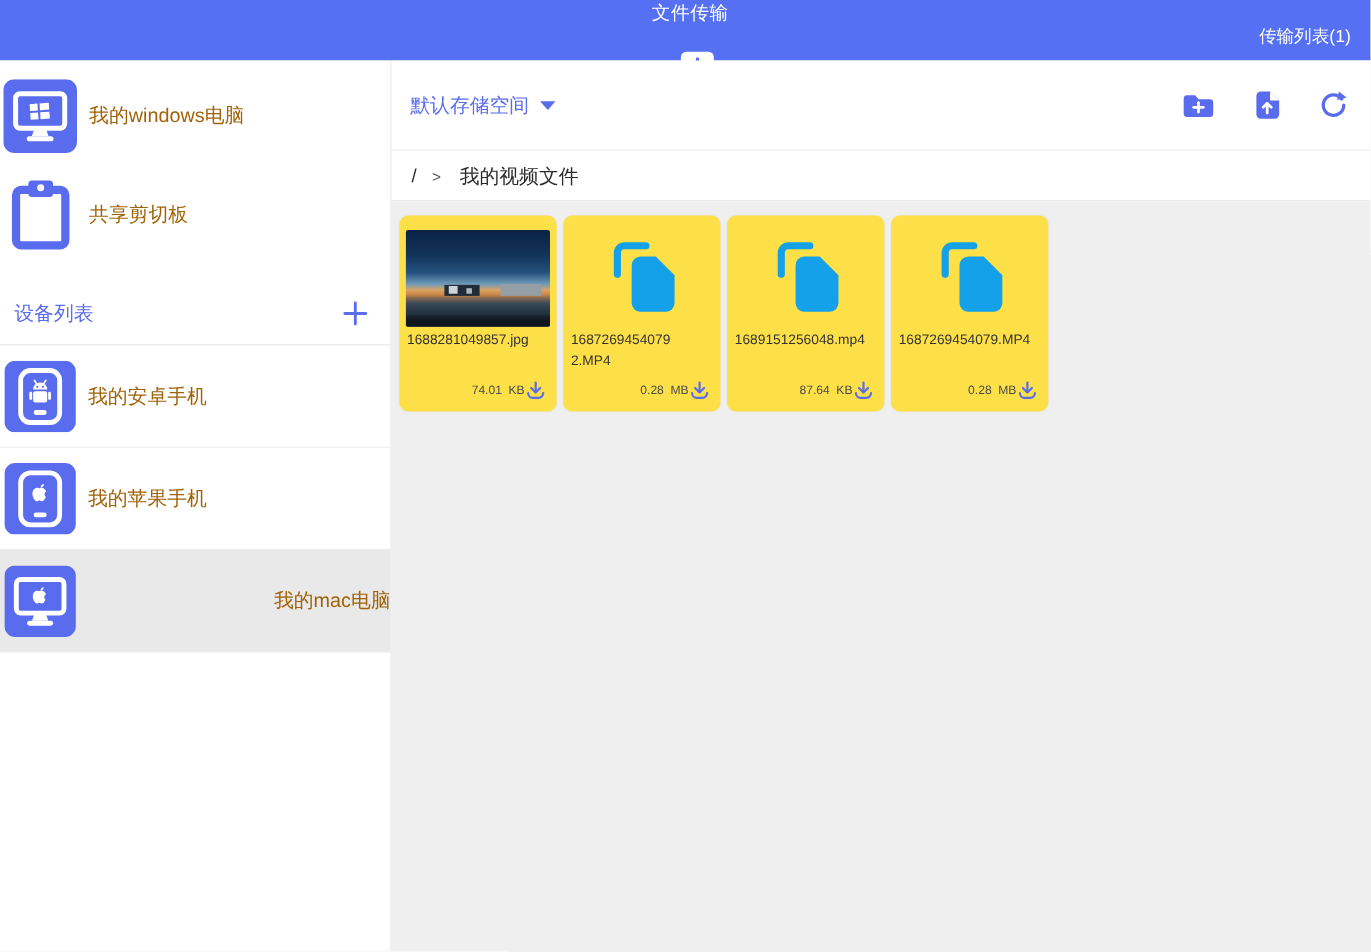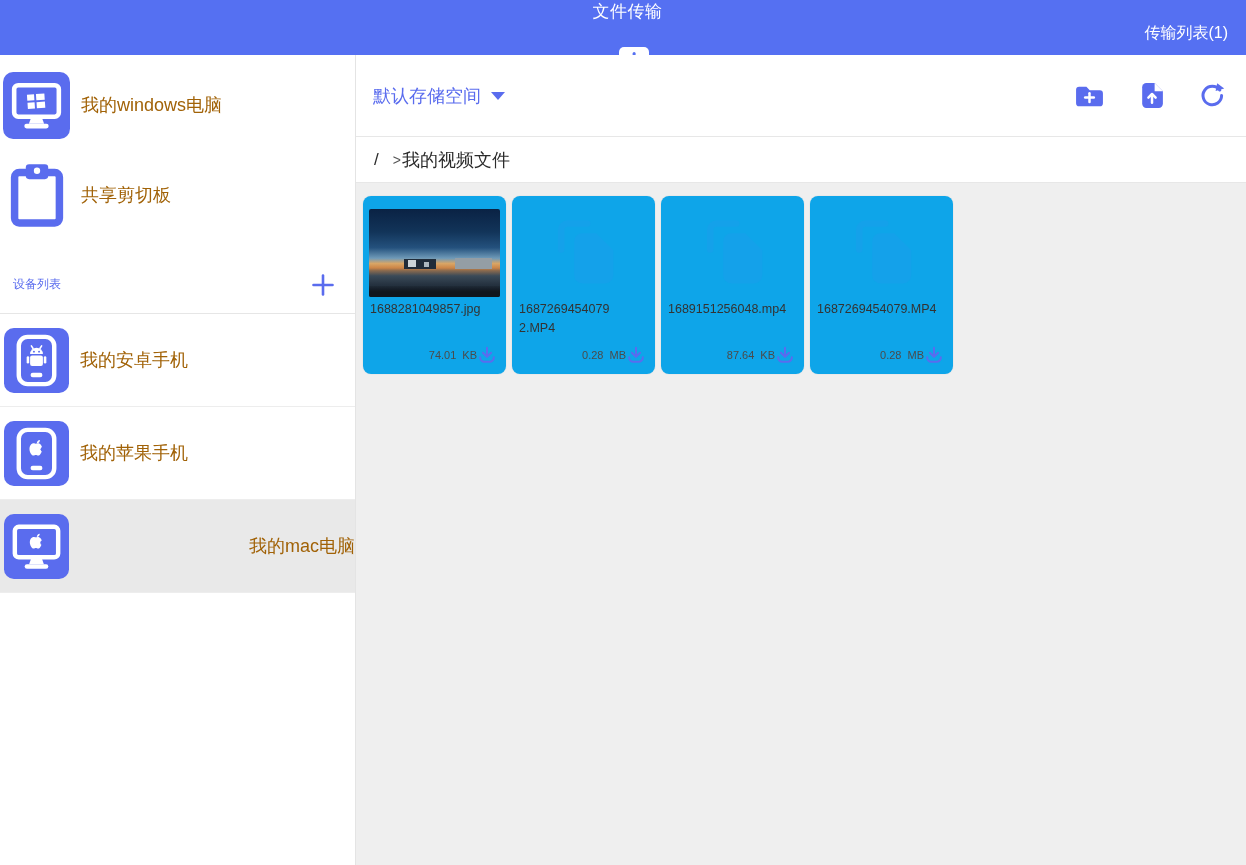--- a/index.html
+++ b/index.html
@@ -30,47 +30,47 @@
   .sidebar{width:356px;background:#fff;border-right:1px solid #e4e4e4;flex-shrink:0;}
   .main{flex:1;display:flex;flex-direction:column;min-width:0;}
 
   
   .top-item{height:90px;display:flex;align-items:center;gap:11px;padding-left:3px;cursor:pointer;}
   .top-item:first-child{margin-top:5px;}
   .icon-box{width:67px;display:flex;justify-content:center;align-items:center;flex-shrink:0;}
   .top-item .label,.device-row .label{font-size:18px;color:#a16207;}
   .device-header{margin-top:16px;height:58px;display:flex;align-items:center;justify-content:space-between;
     padding:0 20px 0 13px;border-bottom:1px solid #e6e6e6;}
-  .device-header .dh-title{color:var(--accent);font-size:12px;font-weight:500;}
+  .device-header .dh-title{color:var(--accent);font-size:18px;font-weight:500;}
   .add-btn{cursor:pointer;display:flex;align-items:center;}
   .device-row{height:93px;display:flex;align-items:center;gap:11px;padding-left:4px;
     border-bottom:1px solid #ededed;cursor:pointer;}
   .device-row.selected{background:var(--selected-row);justify-content:space-between;}
   .device-icon{width:65px;height:65px;flex-shrink:0;display:flex;}
   .device-icon svg{width:65px;height:65px;display:block;}
 
   
   .storage-bar{height:82px;background:#fff;border-bottom:1px solid #e7e7e7;display:flex;align-items:center;flex-shrink:0;}
   .storage-sel{margin-left:17px;display:flex;align-items:center;gap:10px;cursor:pointer;}
   .storage-sel .s-label{color:var(--accent);font-size:18px;}
   .caret{width:0;height:0;border-left:7px solid transparent;border-right:7px solid transparent;
     border-top:8px solid var(--accent);}
   .toolbar{margin-left:auto;margin-right:21px;display:flex;align-items:center;gap:33px;}
   .tool-btn{cursor:pointer;display:flex;}
   .tool-btn svg{display:block;}
 
   .breadcrumb-bar{height:46px;background:#fff;border-bottom:1px solid #e7e7e7;display:flex;align-items:center;flex-shrink:0;}
   .bc-root{margin-left:18px;font-size:17px;color:#2b2b2b;cursor:pointer;}
   .bc-sep{margin-left:14px;font-size:14px;color:#555;}
-  .bc-current{margin-left:1px;font-size:18px;color:#2b2b2b;}
+  .bc-current{margin-left:17px;font-size:18px;color:#2b2b2b;}
 
   
   .content{flex:1;background:var(--content-bg);padding:13px 7px;overflow:hidden;}
   .grid{display:flex;gap:6px;align-items:flex-start;}
-  .file-card{width:143px;height:178px;background:#0ea5e9;border-radius:8px;display:flex;flex-direction:column;
+  .file-card{width:143px;height:178px;background:#fde047;border-radius:8px;display:flex;flex-direction:column;
     box-shadow:0 0 0 1px rgba(0,0,0,.025);cursor:pointer;}
   .visual{height:101px;flex-shrink:0;}
   .file-glyph{width:78px;height:78px;margin:16px auto 0;display:block;}
   .thumb{width:131px;height:88px;margin:13px auto 0;border-radius:2px;position:relative;overflow:hidden;
     background:linear-gradient(180deg,#0a2244 0%,#123459 26%,#24517d 44%,#6f9ab8 56%,#d9a565 62%,#cc8547 67%,#8a6a4e 70%,#3a4a58 76%,#253240 86%,#161f2a 100%);}
   .bld{position:absolute;background:#202c39;}
   .bld-a{left:27%;top:57%;width:24%;height:11%;}
   .bld-lit1{position:absolute;left:30%;top:58.5%;width:6%;height:7%;background:#cdd5d9;}
   .bld-lit2{position:absolute;left:42%;top:60%;width:4%;height:5.5%;background:#aeb8be;}
   .bld-b{left:66%;top:55.5%;width:28%;height:13%;background:#949ea5;}

